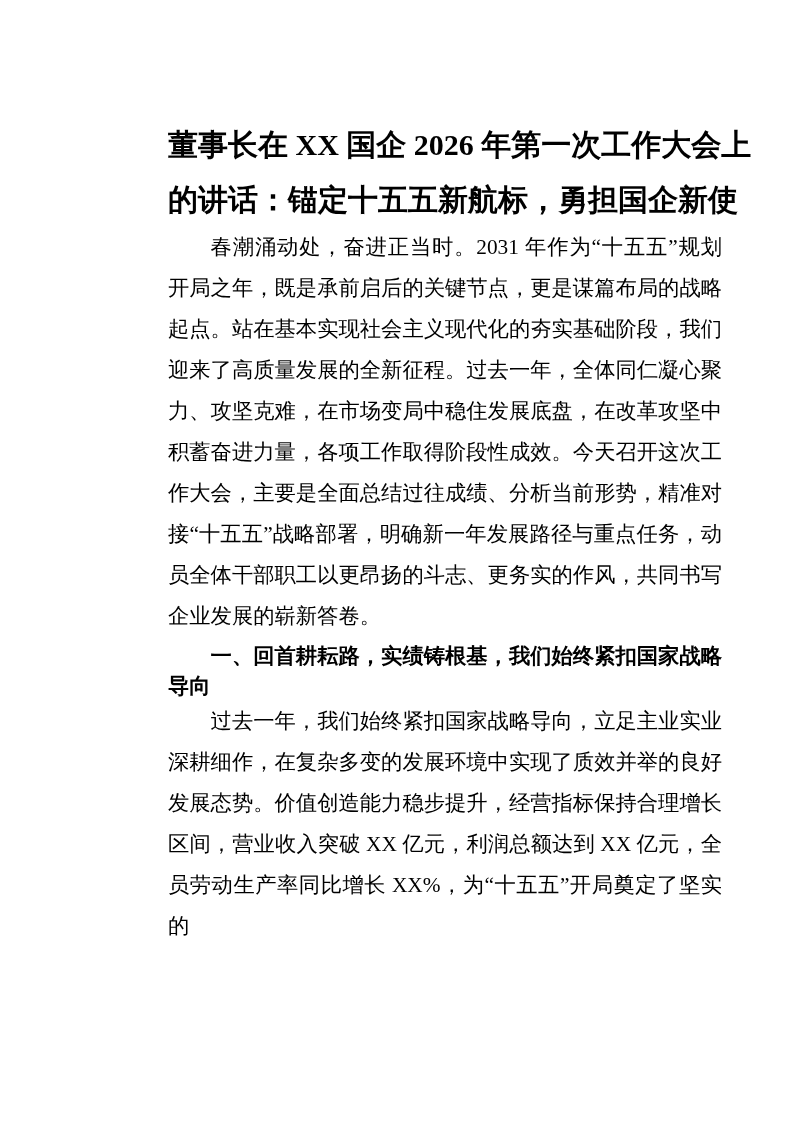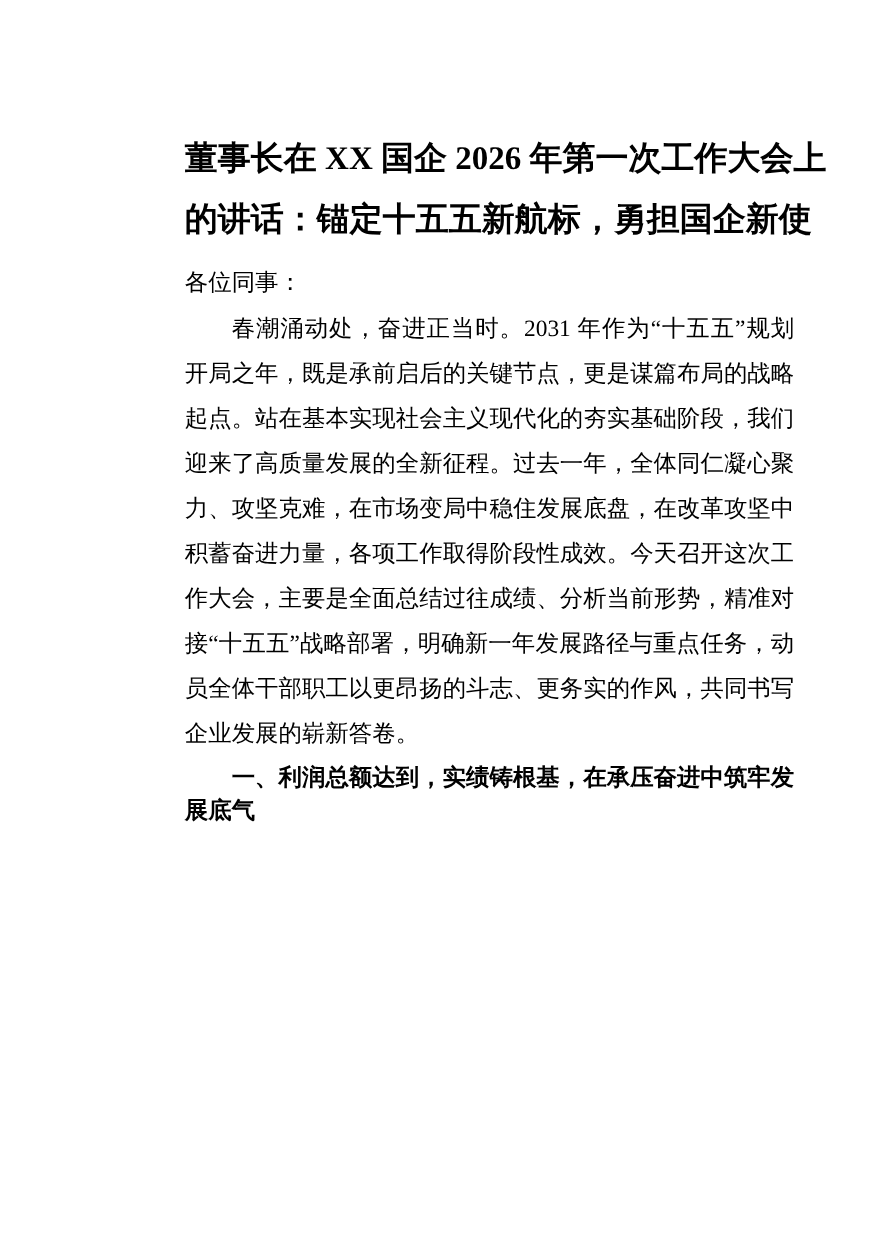--- a/index.html
+++ b/index.html
@@ -70,21 +70,21 @@
 <body>
 
 <div class="page">
   <div class="content">
 
     <h1 class="doc-title">
       <div class="title-line">董事长在 XX 国企 2026 年第一次工作大会上</div>
       <div class="title-line">的讲话：锚定十五五新航标，勇担国企新使</div>
     </h1>
 
-    <p class="salutation">各位同事：</p>
 
     <p class="body-para">春潮涌动处，奋进正当时。2031 年作为“十五五”规划开局之年，既是承前启后的关键节点，更是谋篇布局的战略起点。站在基本实现社会主义现代化的夯实基础阶段，我们迎来了高质量发展的全新征程。过去一年，全体同仁凝心聚力、攻坚克难，在市场变局中稳住发展底盘，在改革攻坚中积蓄奋进力量，各项工作取得阶段性成效。今天召开这次工作大会，主要是全面总结过往成绩、分析当前形势，精准对接“十五五”战略部署，明确新一年发展路径与重点任务，动员全体干部职工以更昂扬的斗志、更务实的作风，共同书写企业发展的崭新答卷。</p>
 
-    <h2 class="section-heading">一、利润总额达到，实绩铸根基，在承压奋进中筑牢发展底气</h2>
+    <h2 class="section-heading">一、回首耕耘路，实绩铸根基，我们始终紧扣国家战略导向</h2>
 
+    <p class="body-para">过去一年，我们始终紧扣国家战略导向，立足主业实业深耕细作，在复杂多变的发展环境中实现了质效并举的良好发展态势。价值创造能力稳步提升，经营指标保持合理增长区间，营业收入突破 XX 亿元，利润总额达到 XX 亿元，全员劳动生产率同比增长 XX%，为“十五五”开局奠定了坚实的</p>
 
   </div>
 </div>
 
 </body></html>

